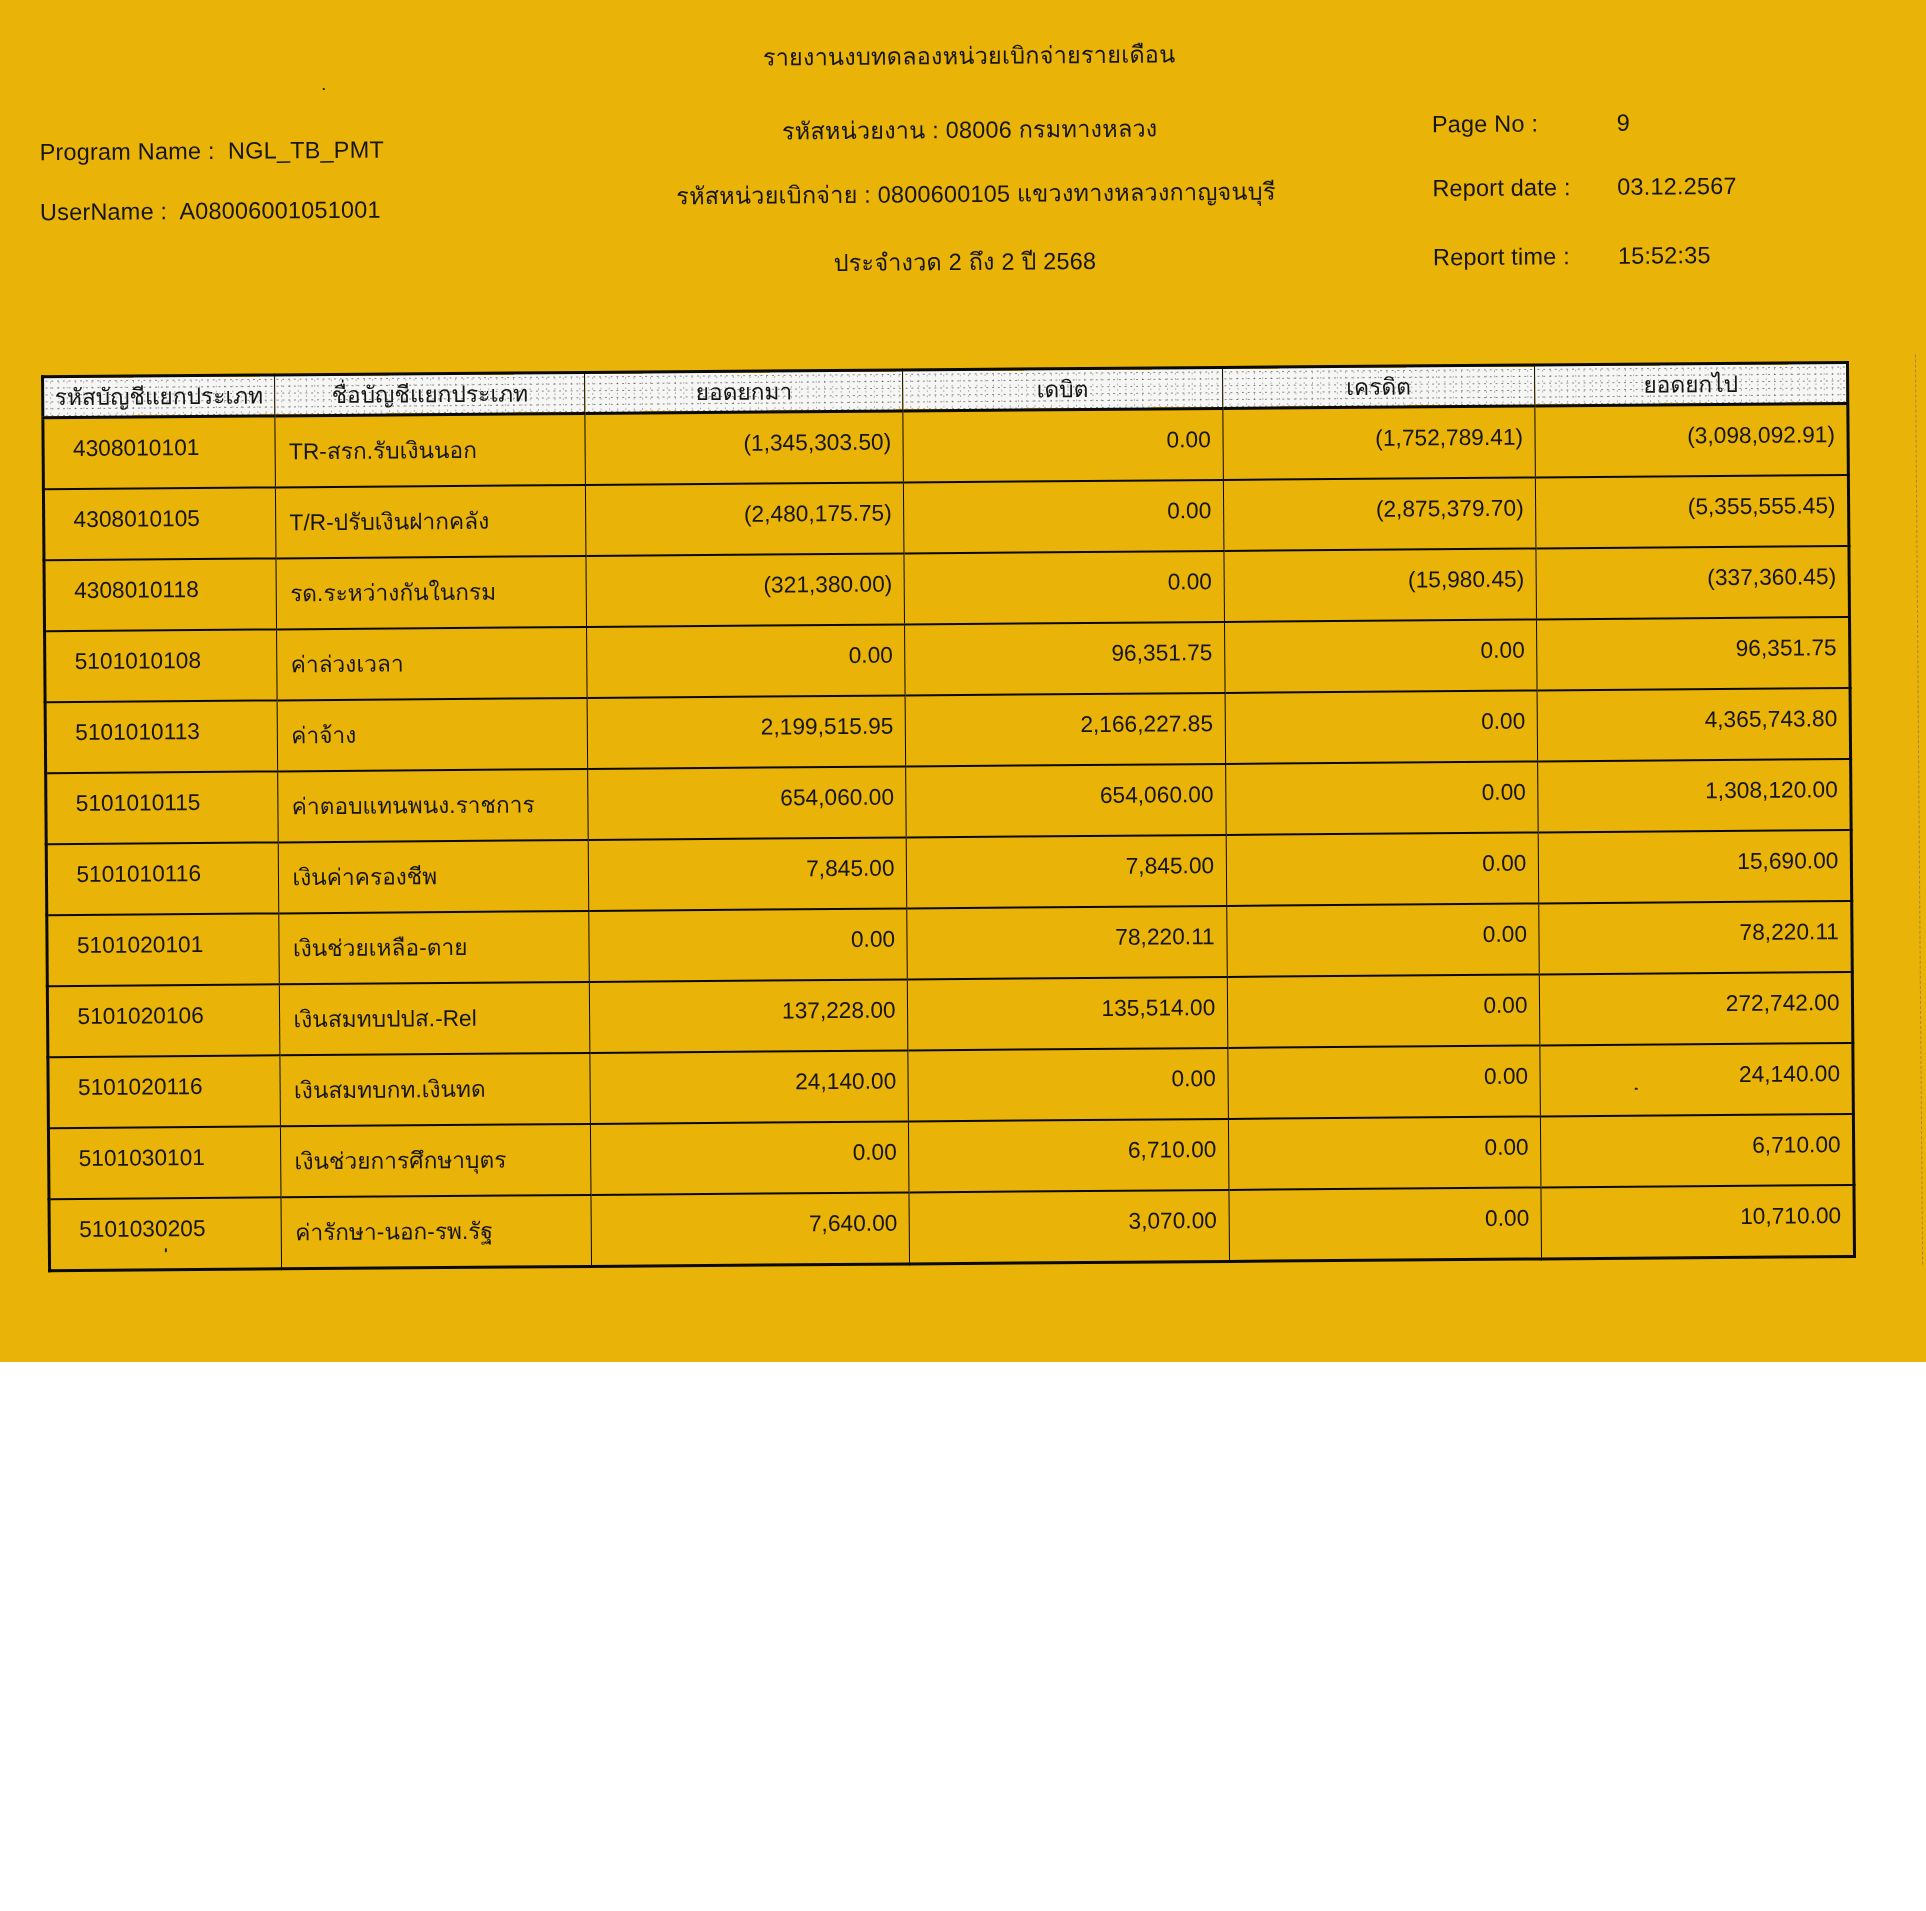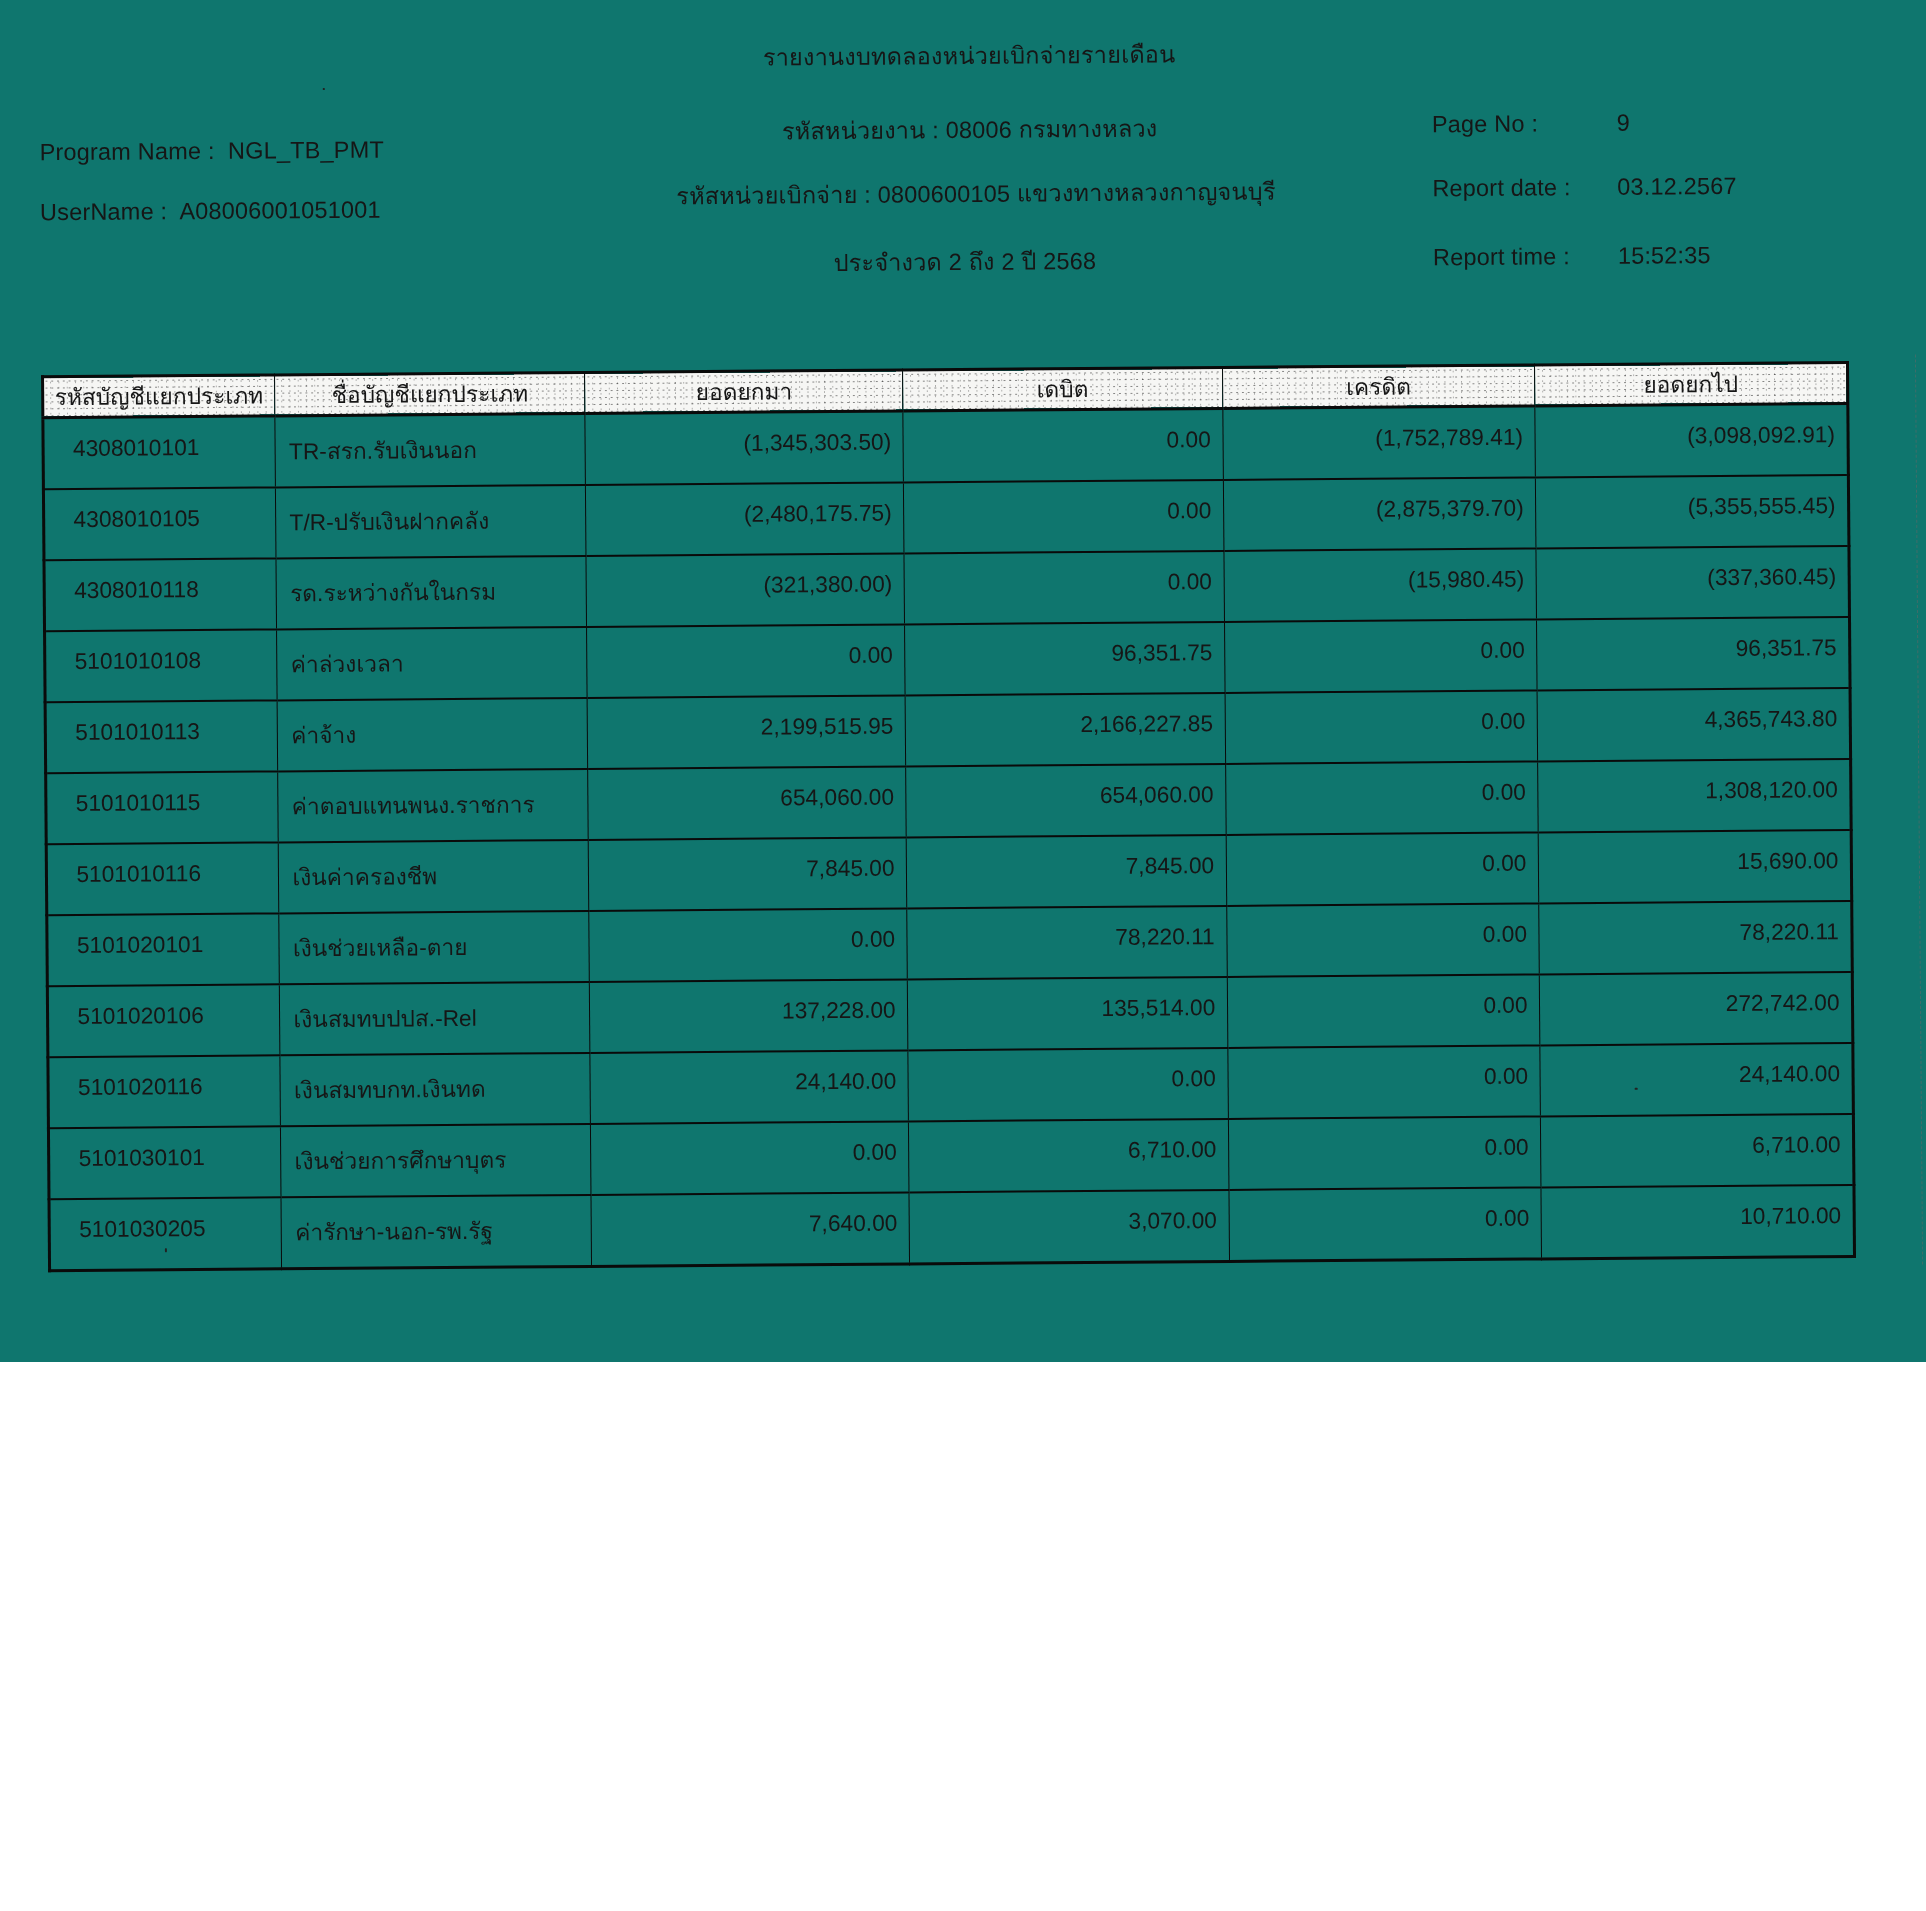--- a/index.html
+++ b/index.html
@@ -4,21 +4,21 @@
 <style>
   html, body {
     margin: 0;
     padding: 0;
     background: #ffffff;
   }
   .page {
     position: relative;
     width: 100vw;
     height: 70.72vw; 
-    background: #0f766e;
+    background: #eab308;
     overflow: hidden;
     font-family: "Liberation Sans", sans-serif;
     color: #161616;
   }
   .sheet {
     position: absolute;
     inset: 0;
     transform: rotate(-0.45deg);
     transform-origin: 50% 55%;
   }

